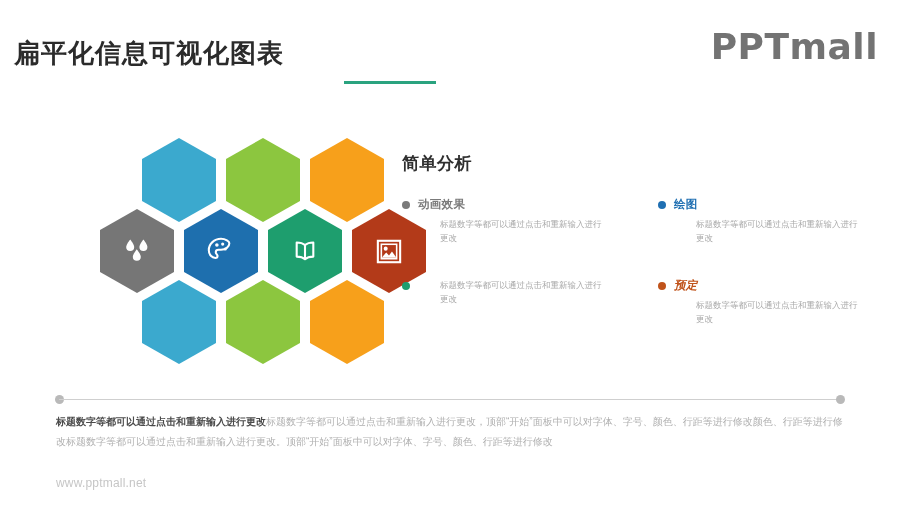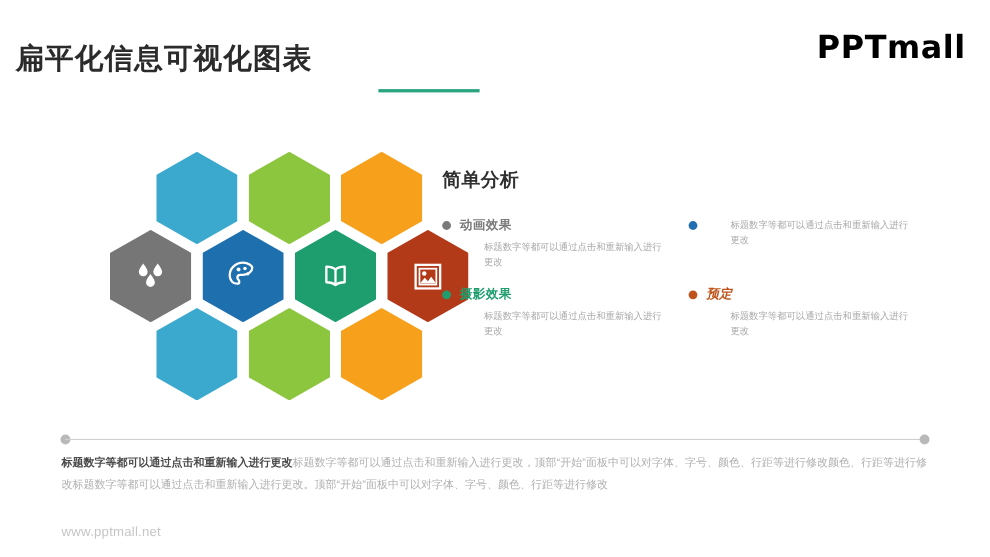--- a/index.html
+++ b/index.html
@@ -14,23 +14,23 @@
     overflow: hidden;
     font-family: "Liberation Sans", "DejaVu Sans", sans-serif;
     color: #3b3b3b;
   }
 
   
   .brand-logo {
     position: absolute;
     top: 26px;
     right: 22px;
-    font-size: 29px;
+    font-size: 36px;
     letter-spacing: 0.5px;
-    color: #000000;
+    color: #737373;
     font-weight: bold;
     font-family: "DejaVu Sans", sans-serif;
     user-select: none;
   }
 
   
   .title-block {
     position: absolute;
     top: 38px;
     left: 14px;
@@ -91,20 +91,21 @@
     color: #9a9a9a;
     margin: 0;
     width: 418px;
   }
 
   .feature-grid {
     margin-top: 22px;
     display: grid;
     grid-template-columns: 224px 224px;
     grid-row-gap: 14px;
+    gap: 32px;
   }
   .feature {
     position: relative;
     padding-left: 16px;
   }
   .feature-bullet {
     position: absolute;
     left: 0;
     top: 4px;
     width: 8px;
@@ -237,25 +238,25 @@
   <h2 class="section-heading">简单分析</h2>
 
   <div class="feature-grid" id="feature-grid">
       <div class="feature">
         <span class="feature-bullet" style="background: rgb(122, 122, 122);"></span>
         <p class="feature-title" style="color: rgb(122, 122, 122);">动画效果</p>
         <p class="feature-desc">标题数字等都可以通过点击和重新输入进行更改</p>
       </div>
       <div class="feature">
         <span class="feature-bullet" style="background: rgb(31, 111, 178);"></span>
+        <p class="feature-title" style="color: rgb(31, 111, 178);">绘图</p>
         <p class="feature-desc">标题数字等都可以通过点击和重新输入进行更改</p>
       </div>
       <div class="feature">
         <span class="feature-bullet" style="background: rgb(30, 158, 110);"></span>
-        <p class="feature-title" style="color: rgb(30, 158, 110);">摄影效果</p>
         <p class="feature-desc">标题数字等都可以通过点击和重新输入进行更改</p>
       </div>
       <div class="feature">
         <span class="feature-bullet" style="background: rgb(192, 83, 27);"></span>
         <p class="feature-title" style="color: rgb(192, 83, 27); font-style: italic;">预定</p>
         <p class="feature-desc">标题数字等都可以通过点击和重新输入进行更改</p>
       </div>
     </div>
 </div>
 

